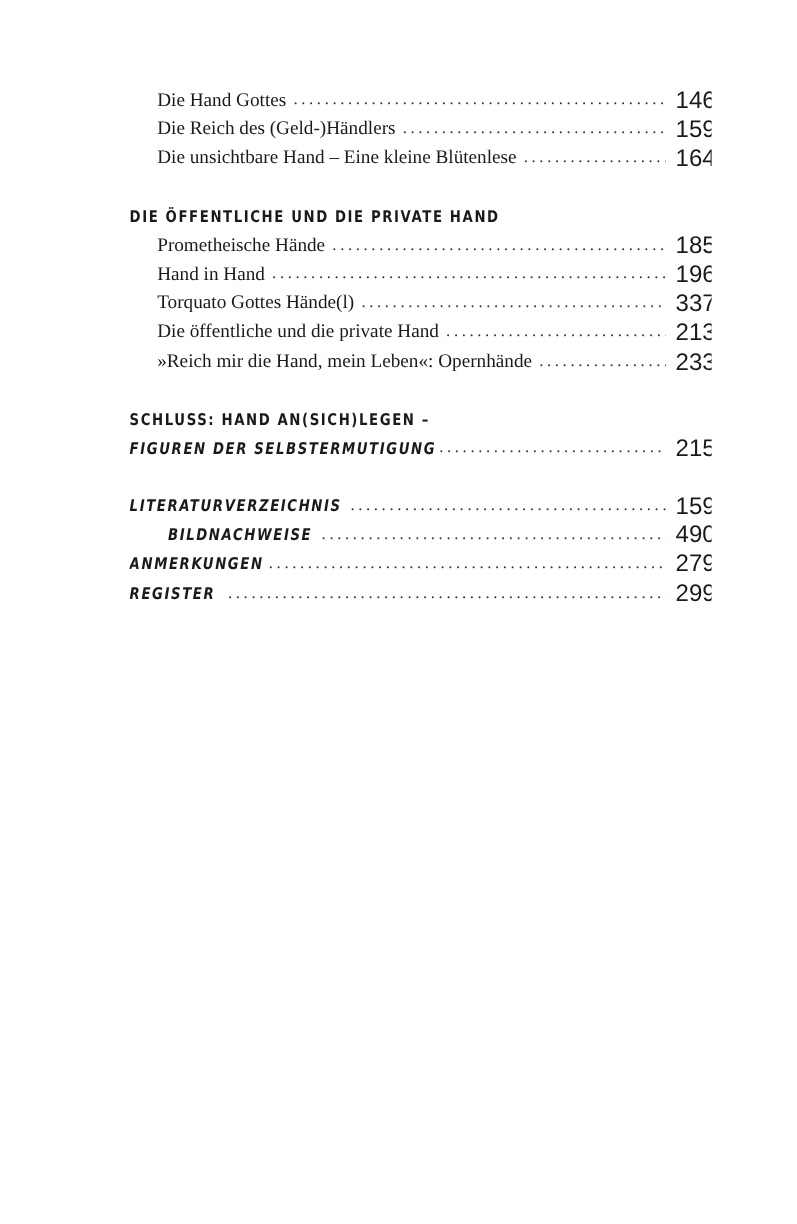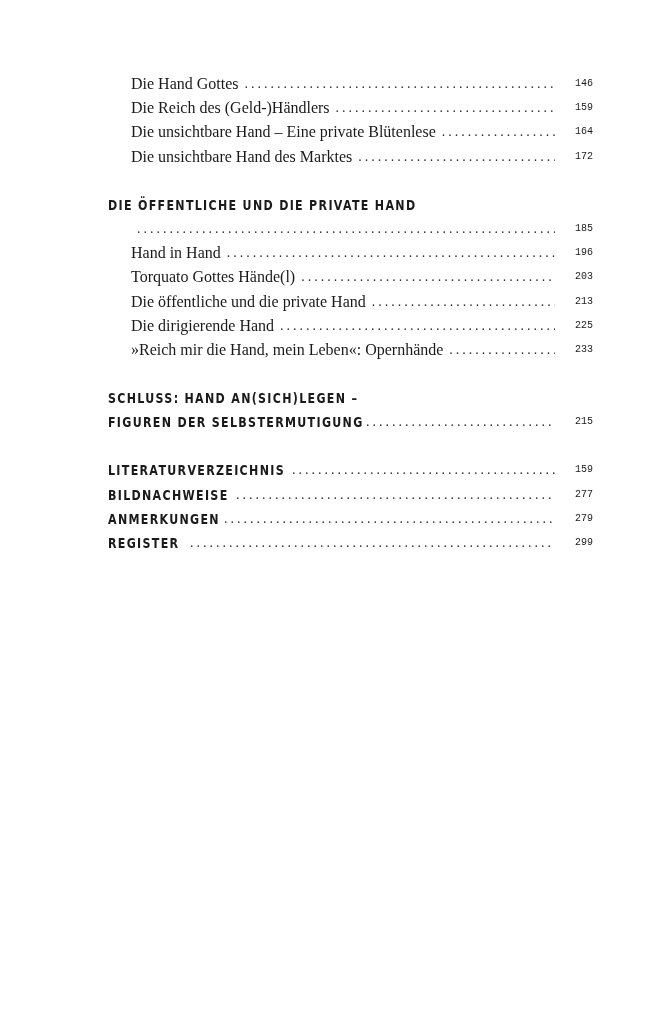--- a/index.html
+++ b/index.html
@@ -5,80 +5,71 @@
     html, body { margin: 0; padding: 0; background: #ffffff; }
     body { width: 664px; height: 1020px; position: relative; overflow: hidden; color: #1a1a1a; }
     .toc { position: absolute; left: 108px; top: 72px; width: 485px; }
     .row { display: flex; align-items: flex-start; height: 24.2px; line-height: 24.2px; white-space: nowrap; overflow: hidden; }
     .row.sub { padding-left: 23px; font-family: "Liberation Serif", "DejaVu Serif", serif; font-size: 16px; }
     .row.head { font-family: "DejaVu Sans", "Liberation Sans", sans-serif; font-size: 13.5px; font-weight: bold; letter-spacing: 1.6px; transform-origin: left center; }
     .head .title { display: inline-block; transform: scaleX(0.82); transform-origin: left center; }
     .title { flex: 0 0 auto; }
     .dots { flex: 1 1 auto; overflow: hidden; margin: 0 8px 0 6px; font-family: "Liberation Serif", "DejaVu Serif", serif; font-size: 14px; letter-spacing: 3.4px; color: #333; font-weight: normal; }
     .dots::before { content: ". . . . . . . . . . . . . . . . . . . . . . . . . . . . . . . . . . . . . . . . . . . . . . . . . . . . . . . . . . . . . . . . . . . . . . . . . . . . . . . . . ."; letter-spacing: 0; word-spacing: -0.5px; }
-    .page { flex: 0 0 auto; width: 30px; text-align: right; font-family: Liberation Mono, monospace; font-size: 10px; font-weight: normal; letter-spacing: 0; }
+    .page { flex: 0 0 auto; width: 30px; text-align: right; font-family: Liberation Sans, sans-serif; font-size: 20px; font-weight: normal; letter-spacing: 0; }
     .gap { height: 24px; }
     .head-only { height: 24.2px; line-height: 24.2px; font-family: "DejaVu Sans", "Liberation Sans", sans-serif; font-size: 13.5px; font-weight: bold; letter-spacing: 1.6px; white-space: nowrap; }
     .head-only .title { display: inline-block; transform: scaleX(0.82); transform-origin: left center; }
-    .head .title-box { flex: 0 0 auto; }
+    .head .title-box { flex: 0 0 auto; font-style: italic; }
   </style>
 </head>
 <body>
 
 <div class="toc">
 
   <div class="row sub">
     <span class="title">Die Hand Gottes</span>
     <span class="dots"></span>
     <span class="page">146</span>
   </div>
   <div class="row sub">
     <span class="title">Die Reich des (Geld-)Händlers</span>
     <span class="dots"></span>
     <span class="page">159</span>
   </div>
   <div class="row sub">
-    <span class="title">Die unsichtbare Hand – Eine private Blütenlese</span>
+    <span class="title">Die unsichtbare Hand – Eine kleine Blütenlese</span>
     <span class="dots"></span>
     <span class="page">164</span>
-  </div>
-  <div class="row sub">
-    <span class="title">Die unsichtbare Hand des Marktes</span>
-    <span class="dots"></span>
-    <span class="page">172</span>
   </div>
 
   <div class="gap"></div>
 
   <div class="head-only">
     <span class="title">DIE ÖFFENTLICHE UND DIE PRIVATE HAND</span>
   </div>
   <div class="row sub">
+    <span class="title">Prometheische Hände</span>
     <span class="dots"></span>
     <span class="page">185</span>
   </div>
   <div class="row sub">
     <span class="title">Hand in Hand</span>
     <span class="dots"></span>
     <span class="page">196</span>
   </div>
   <div class="row sub">
     <span class="title">Torquato Gottes Hände(l)</span>
     <span class="dots"></span>
-    <span class="page">203</span>
+    <span class="page">337</span>
   </div>
   <div class="row sub">
     <span class="title">Die öffentliche und die private Hand</span>
     <span class="dots"></span>
     <span class="page">213</span>
-  </div>
-  <div class="row sub">
-    <span class="title">Die dirigierende Hand</span>
-    <span class="dots"></span>
-    <span class="page">225</span>
   </div>
   <div class="row sub">
     <span class="title">»Reich mir die Hand, mein Leben«: Opernhände</span>
     <span class="dots"></span>
     <span class="page">233</span>
   </div>
 
   <div class="gap"></div>
 
   <div class="head-only">
@@ -95,25 +86,25 @@
   <div class="gap"></div>
 
   <div class="row head">
     <span class="title-box" style="width:178px;">
       <span class="title">LITERATURVERZEICHNIS</span>
     </span>
     <span class="dots"></span>
     <span class="page">159</span>
   </div>
   <div class="row head">
-    <span class="title-box" style="width:122px;">
+    <span class="title-box" style="width:122px;margin-left:32px;">
       <span class="title">BILDNACHWEISE</span>
     </span>
     <span class="dots"></span>
-    <span class="page">277</span>
+    <span class="page">490</span>
   </div>
   <div class="row head">
     <span class="title-box" style="width:110px;">
       <span class="title">ANMERKUNGEN</span>
     </span>
     <span class="dots"></span>
     <span class="page">279</span>
   </div>
   <div class="row head">
     <span class="title-box" style="width:76px;">

